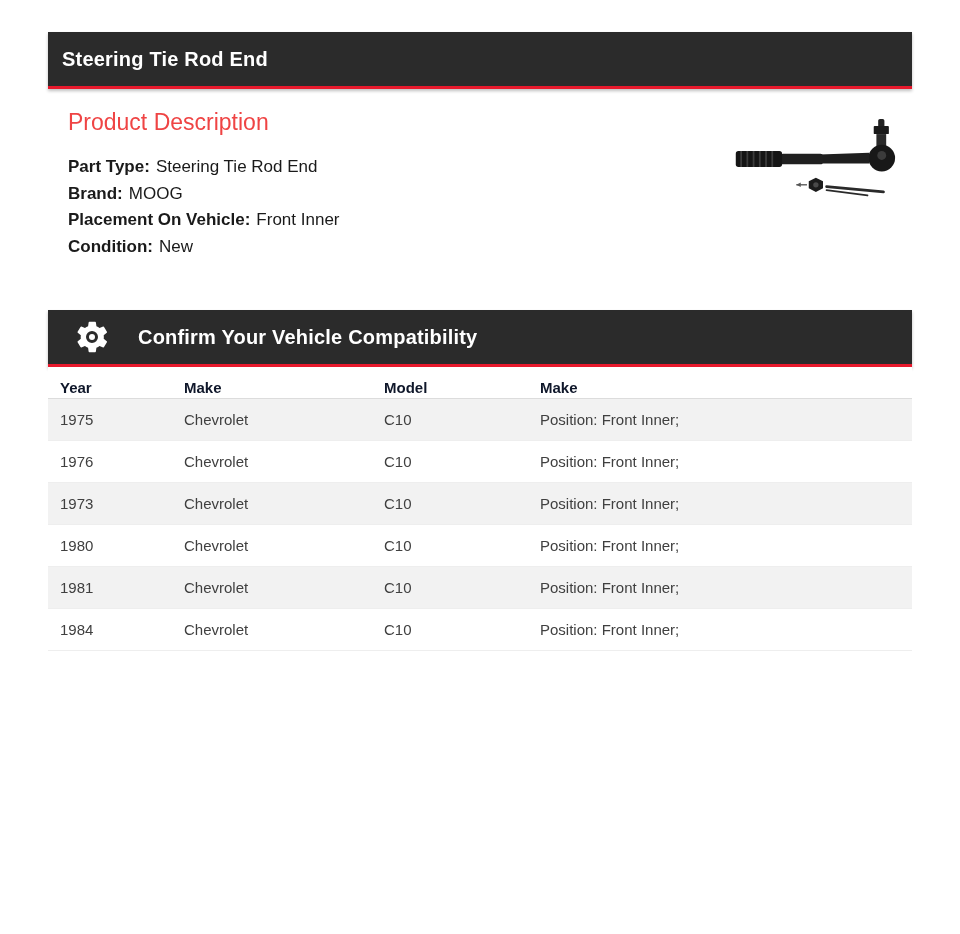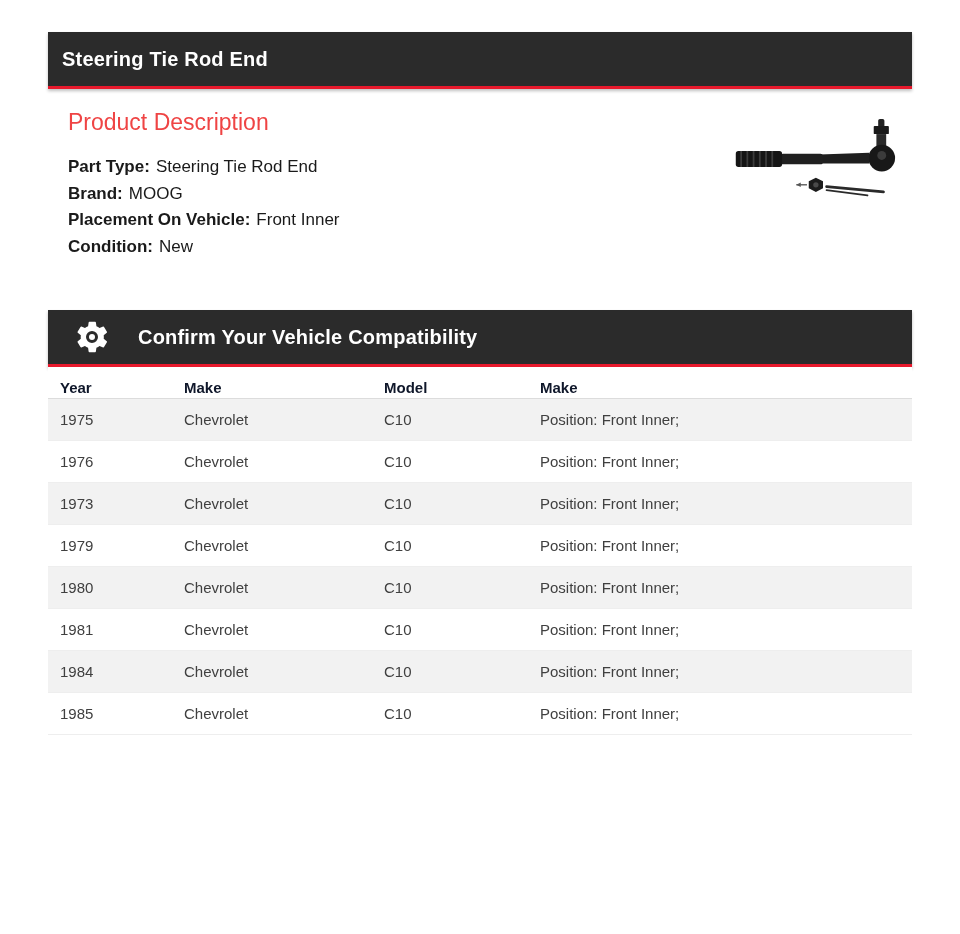--- a/index.html
+++ b/index.html
@@ -181,45 +181,33 @@
             <td>C10</td>
             <td>Position: Front Inner;</td>
           </tr>
           <tr>
             <td>1973</td>
             <td>Chevrolet</td>
             <td>C10</td>
             <td>Position: Front Inner;</td>
           </tr>
           <tr>
-            <td>1979</td>
-            <td>Chevrolet</td>
-            <td>C10</td>
-            <td>Position: Front Inner;</td>
-          </tr>
-          <tr>
             <td>1980</td>
             <td>Chevrolet</td>
             <td>C10</td>
             <td>Position: Front Inner;</td>
           </tr>
           <tr>
             <td>1981</td>
             <td>Chevrolet</td>
             <td>C10</td>
             <td>Position: Front Inner;</td>
           </tr>
           <tr>
             <td>1984</td>
-            <td>Chevrolet</td>
-            <td>C10</td>
-            <td>Position: Front Inner;</td>
-          </tr>
-          <tr>
-            <td>1985</td>
             <td>Chevrolet</td>
             <td>C10</td>
             <td>Position: Front Inner;</td>
           </tr>
         </tbody>
     </table>
   </div>
 
 </div>
 

